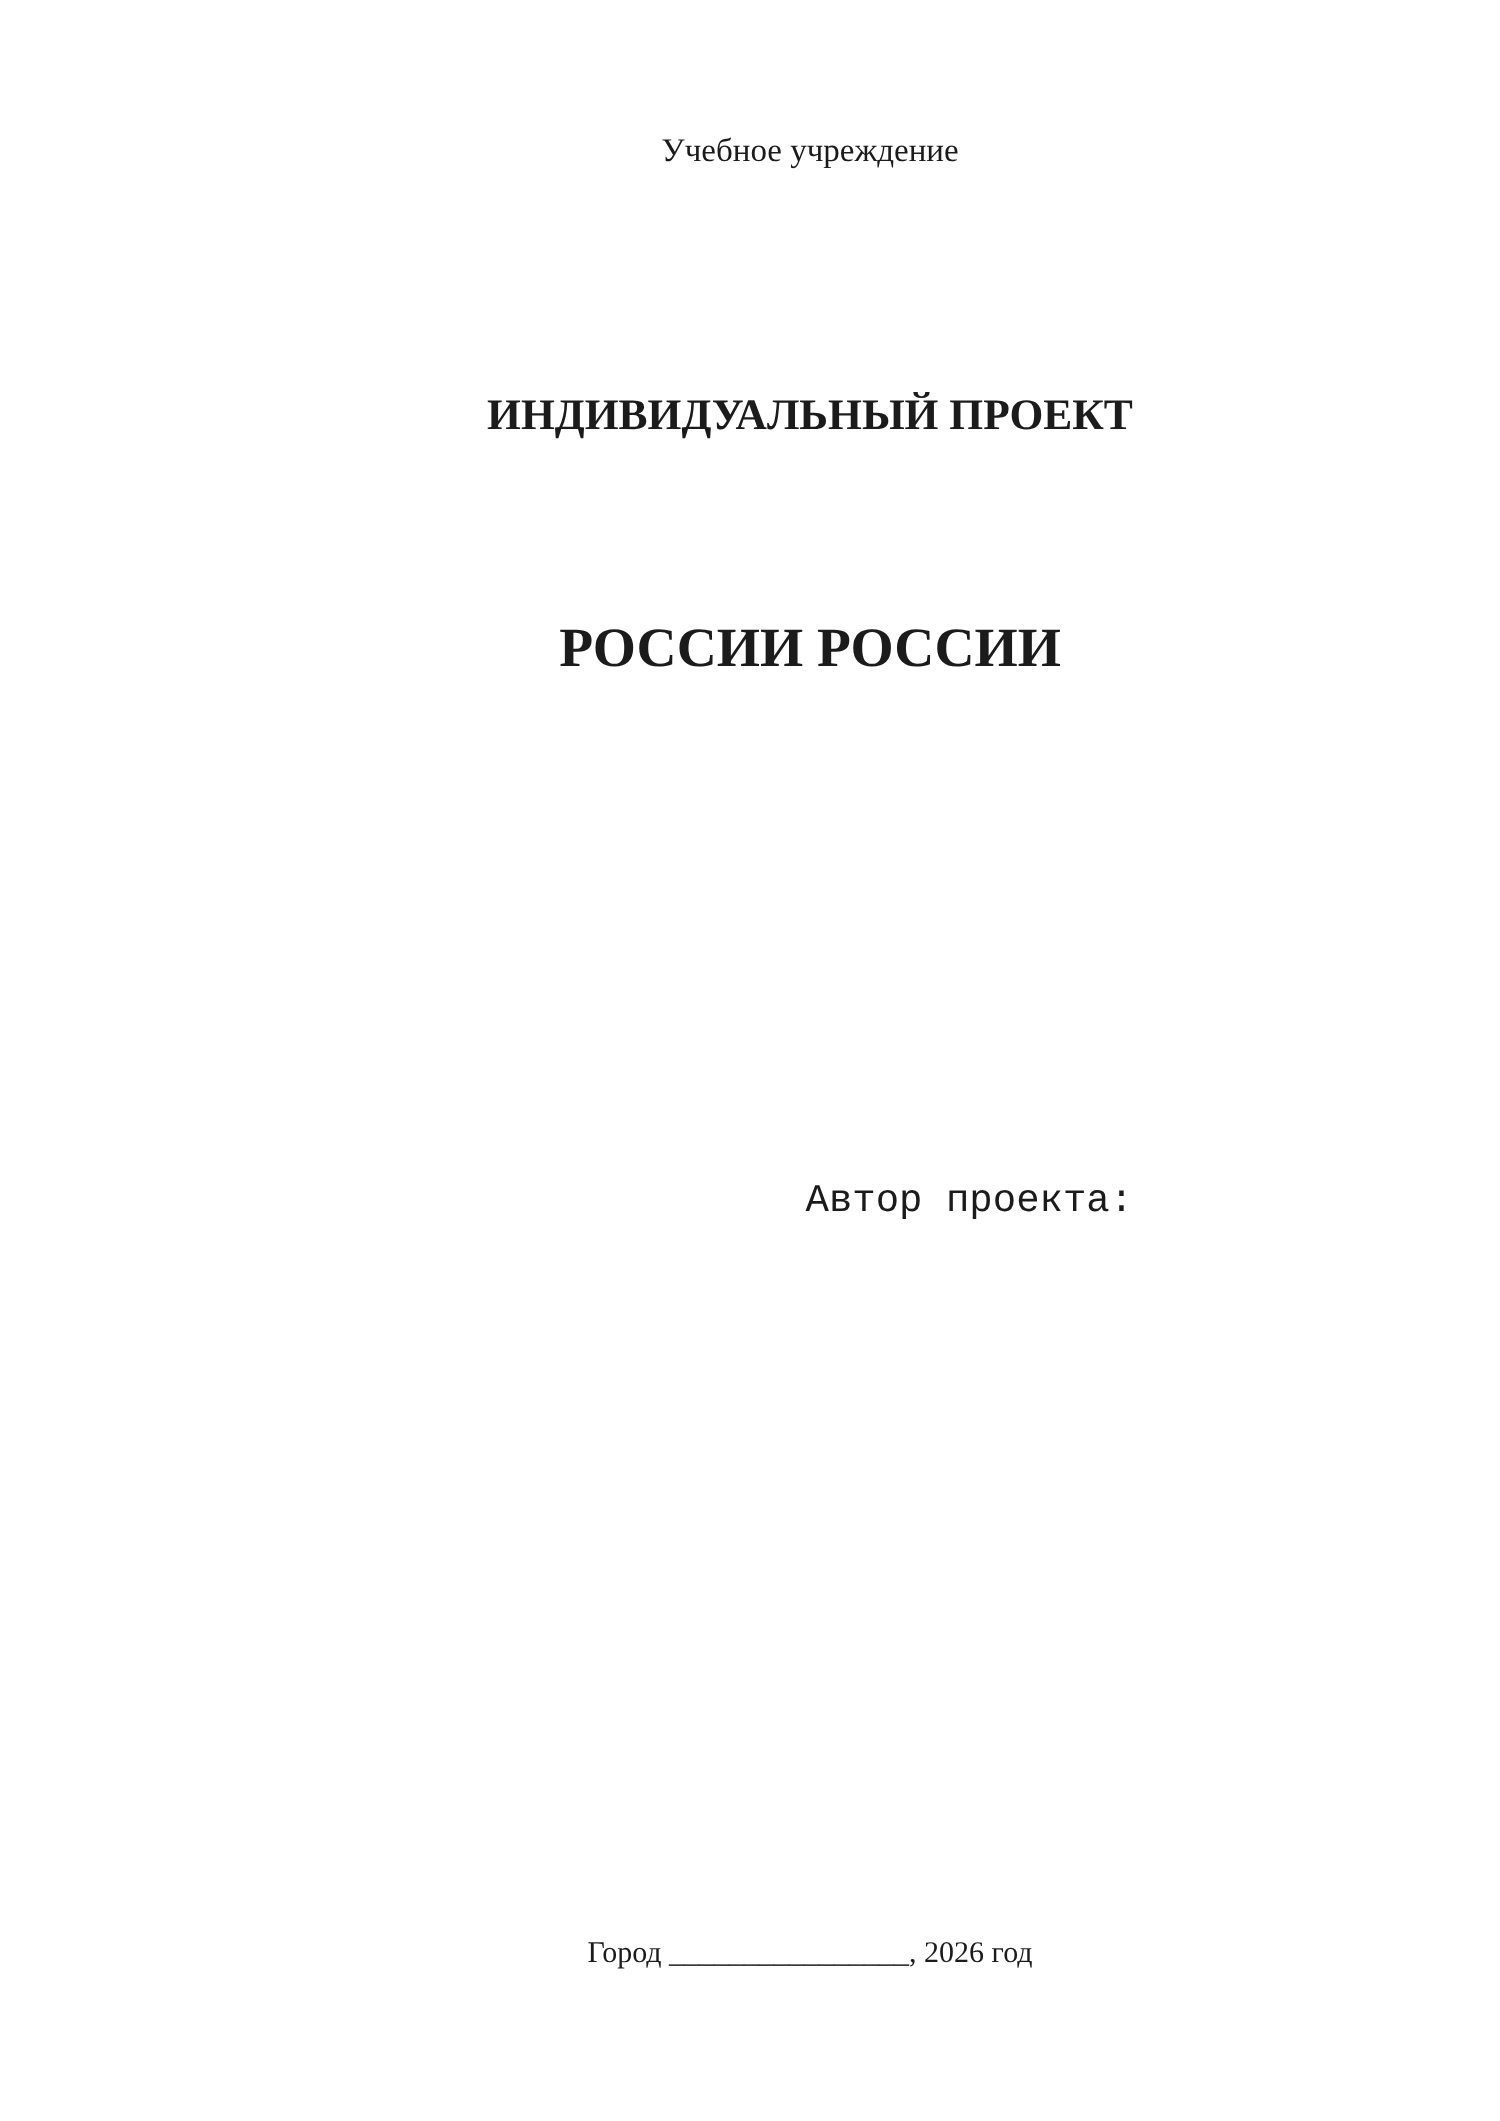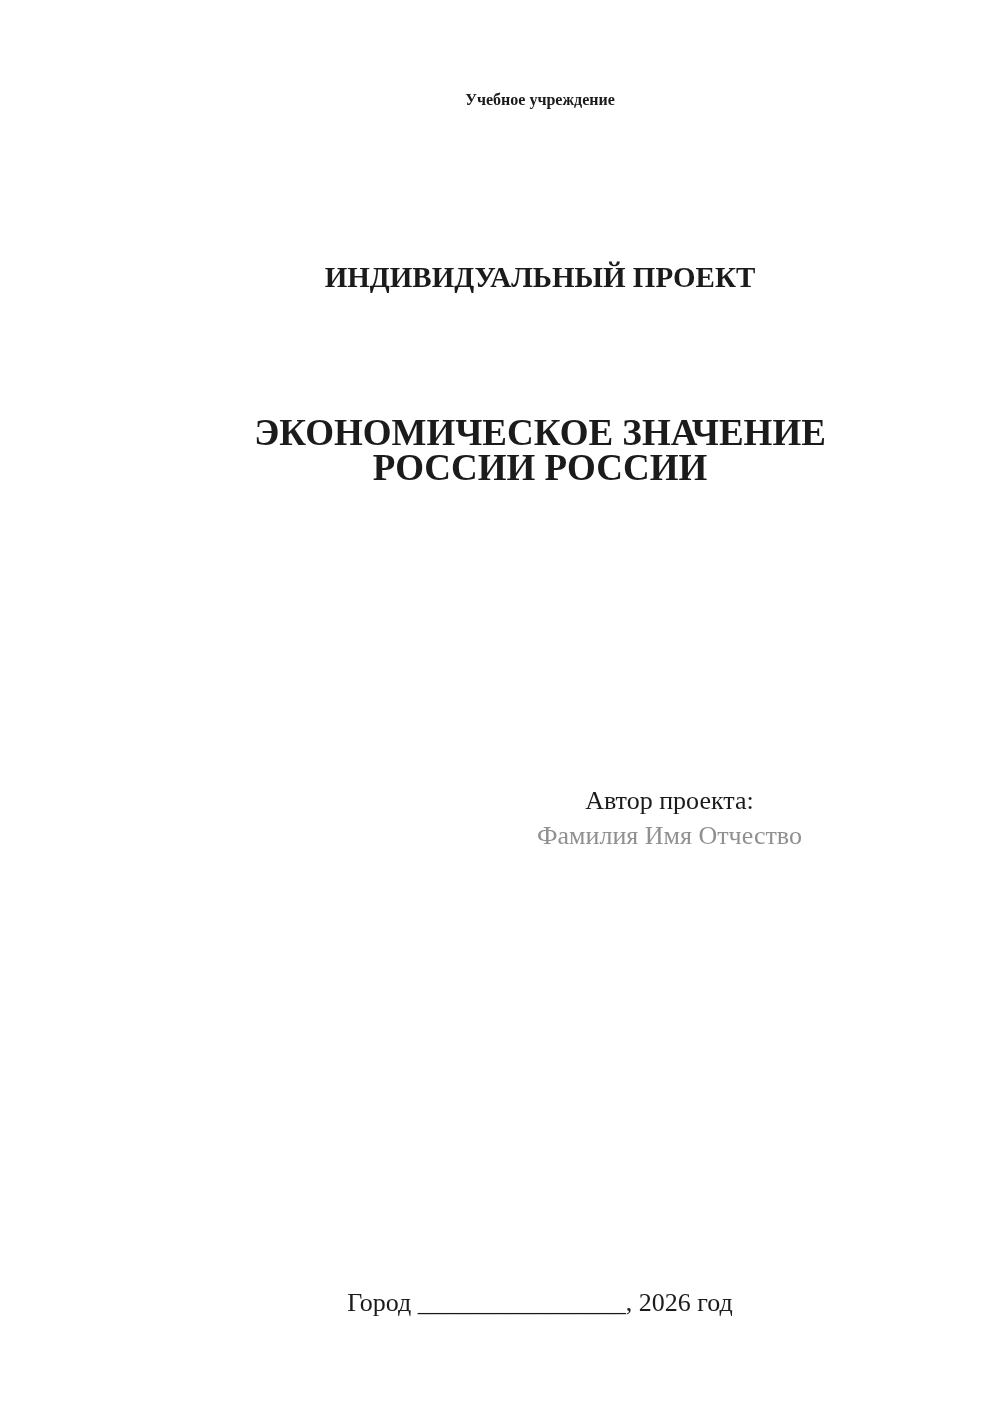--- a/index.html
+++ b/index.html
@@ -20,72 +20,70 @@
   
   .centered-line {
     position: absolute;
     left: 148px;
     right: 68px;
     text-align: center;
     white-space: nowrap;
   }
   .org-line {
     top: 82px;
-    font-size: 16px;
+    font-size: 22px;
     line-height: 35px;
-    font-weight: bold;
   }
   .project-type {
     top: 260px;
     font-size: 29px;
     font-weight: bold;
     line-height: 35px;
   }
   .main-title {
     top: 415px;
     font-size: 37px;
     font-weight: bold;
     line-height: 35px;
   }
   .credits {
     position: absolute;
     left: 537px;
     top: 783px;
     font-size: 26px;
     line-height: 35px;
-    text-align: center;
+    text-align: right;
+    font-family: Liberation Mono, monospace;
   }
   .credits .section + .section {
     margin-top: 37px;
   }
   .muted {
     color: var(--muted-color, #909090);
   }
   .city-line {
     top: 1285px;
-    font-size: 26px;
+    font-size: 20px;
     line-height: 35px;
   }
 </style>
 </head>
 <body>
 
 <div class="page">
 
   <div class="centered-line org-line">Учебное учреждение</div>
 
   <div class="centered-line project-type">ИНДИВИДУАЛЬНЫЙ ПРОЕКТ</div>
 
   <div class="centered-line main-title">
-    <div>ЭКОНОМИЧЕСКОЕ ЗНАЧЕНИЕ</div>
     <div>РОССИИ РОССИИ</div>
   </div>
 
   <div class="credits">
     <div class="section">
       <div>Автор проекта:</div>
-      <div class="muted">Фамилия Имя Отчество</div>
     </div>
   </div>
 
   <div class="centered-line city-line">Город ________________, 2026 год</div>
 
 </div>
 
 </body></html>

